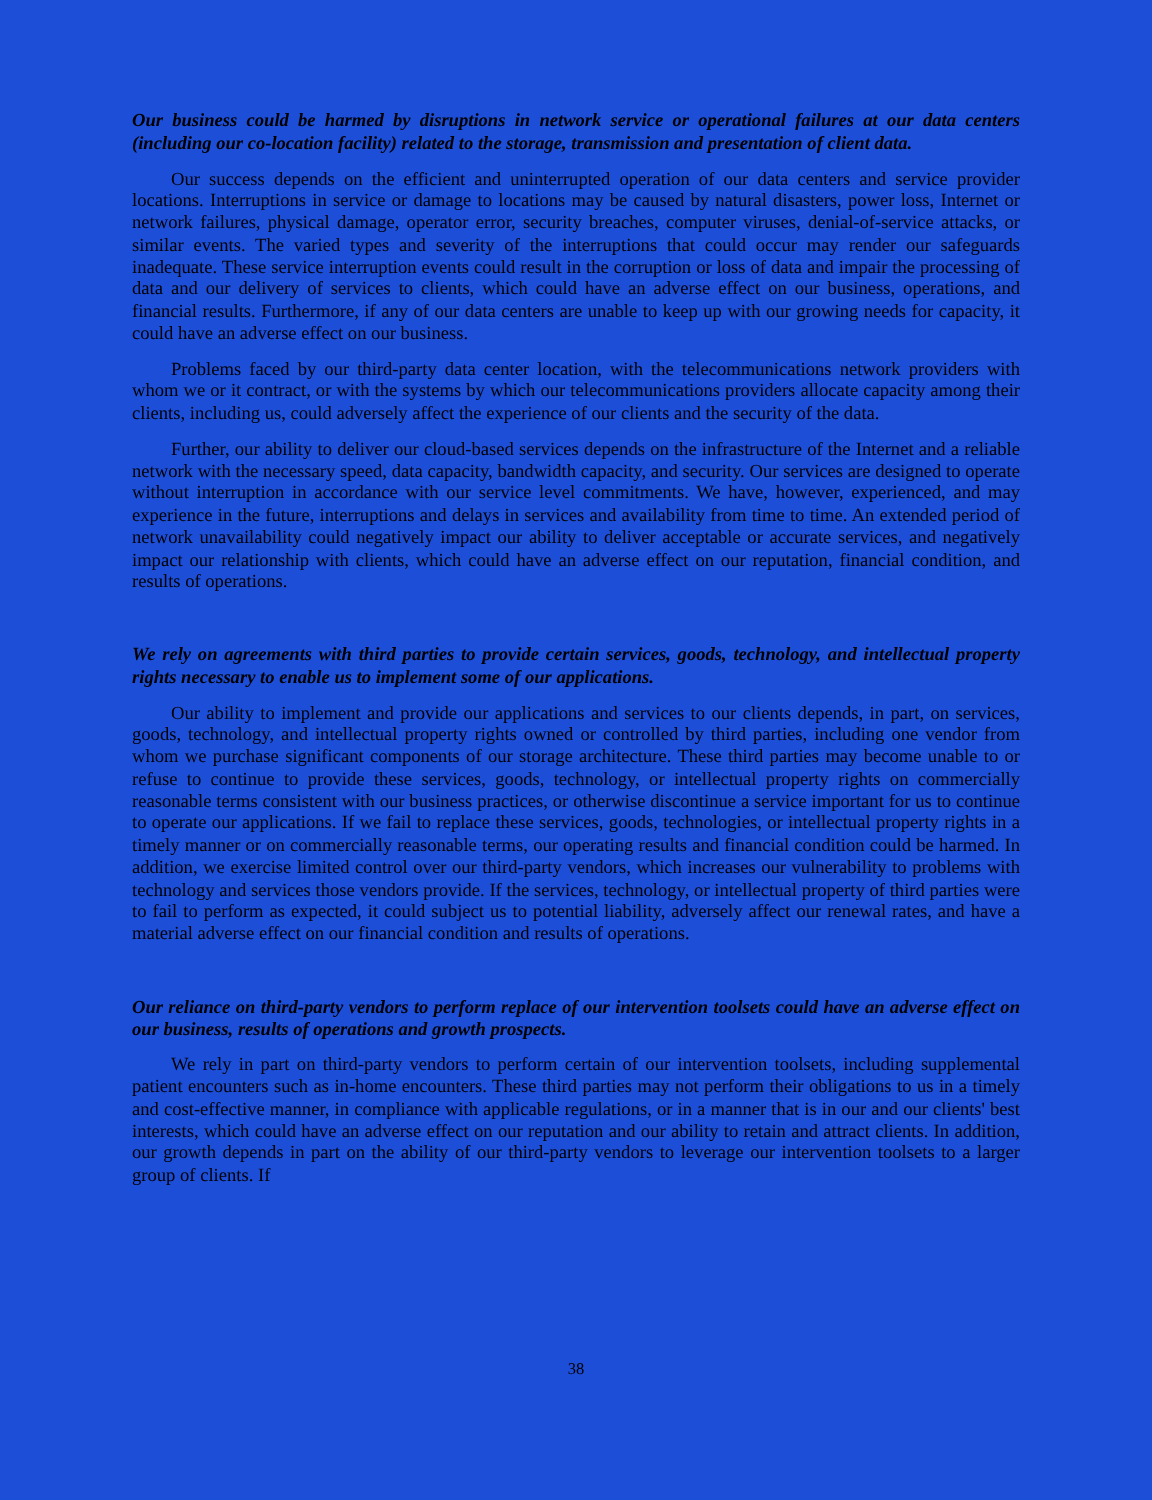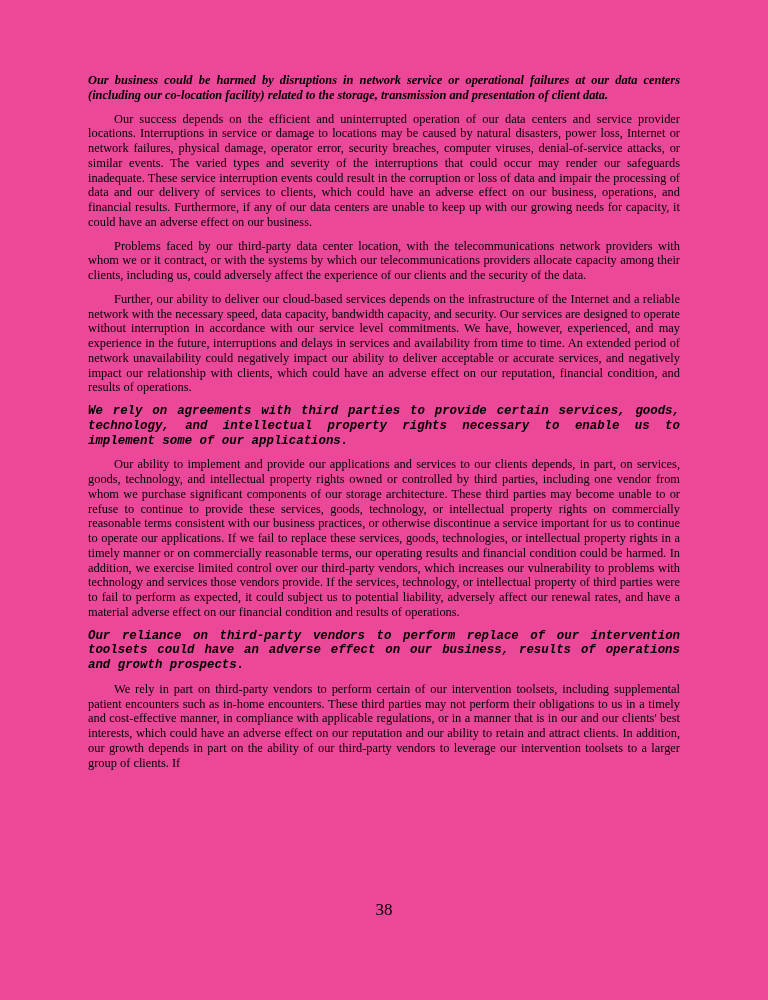--- a/index.html
+++ b/index.html
@@ -4,51 +4,50 @@
 <style>
   html, body {
     margin: 0;
     padding: 0;
     background: #ffffff;
   }
   .page {
     position: relative;
     width: 768px;
     height: 1000px;
-    background: #ec4899;
+    background: #1d4ed8;
     box-sizing: border-box;
     padding: 73px 88px 0 88px;
     font-family: "Liberation Serif", "DejaVu Serif", serif;
     font-size: 12.4px;
     line-height: 1.19;
     color: #000000;
     overflow: hidden;
   }
   .heading {
     font-weight: bold;
     font-style: italic;
     text-align: justify;
     margin: 0 0 9px 0;
   }
   .heading.spaced {
-    margin-top: 9px;
-    font-family: Liberation Mono, monospace;
+    margin-top: 34px;
   }
   .para {
     text-align: justify;
     text-indent: 26px;
     margin: 0 0 9px 0;
   }
   .page-number {
     position: absolute;
     bottom: 80px;
     left: 0;
     width: 100%;
     text-align: center;
-    font-size: 17px;
+    font-size: 11px;
   }
 </style>
 </head>
 <body>
 
 <div class="page">
 
   <div class="heading">Our business could be harmed by disruptions in network service or operational failures at our data centers (including our co-location facility) related to the storage, transmission and presentation of client data.</div>
 
   <p class="para">Our success depends on the efficient and uninterrupted operation of our data centers and service provider locations. Interruptions in service or damage to locations may be caused by natural disasters, power loss, Internet or network failures, physical damage, operator error, security breaches, computer viruses, denial-of-service attacks, or similar events. The varied types and severity of the interruptions that could occur may render our safeguards inadequate. These service interruption events could result in the corruption or loss of data and impair the processing of data and our delivery of services to clients, which could have an adverse effect on our business, operations, and financial results. Furthermore, if any of our data centers are unable to keep up with our growing needs for capacity, it could have an adverse effect on our business.</p>

